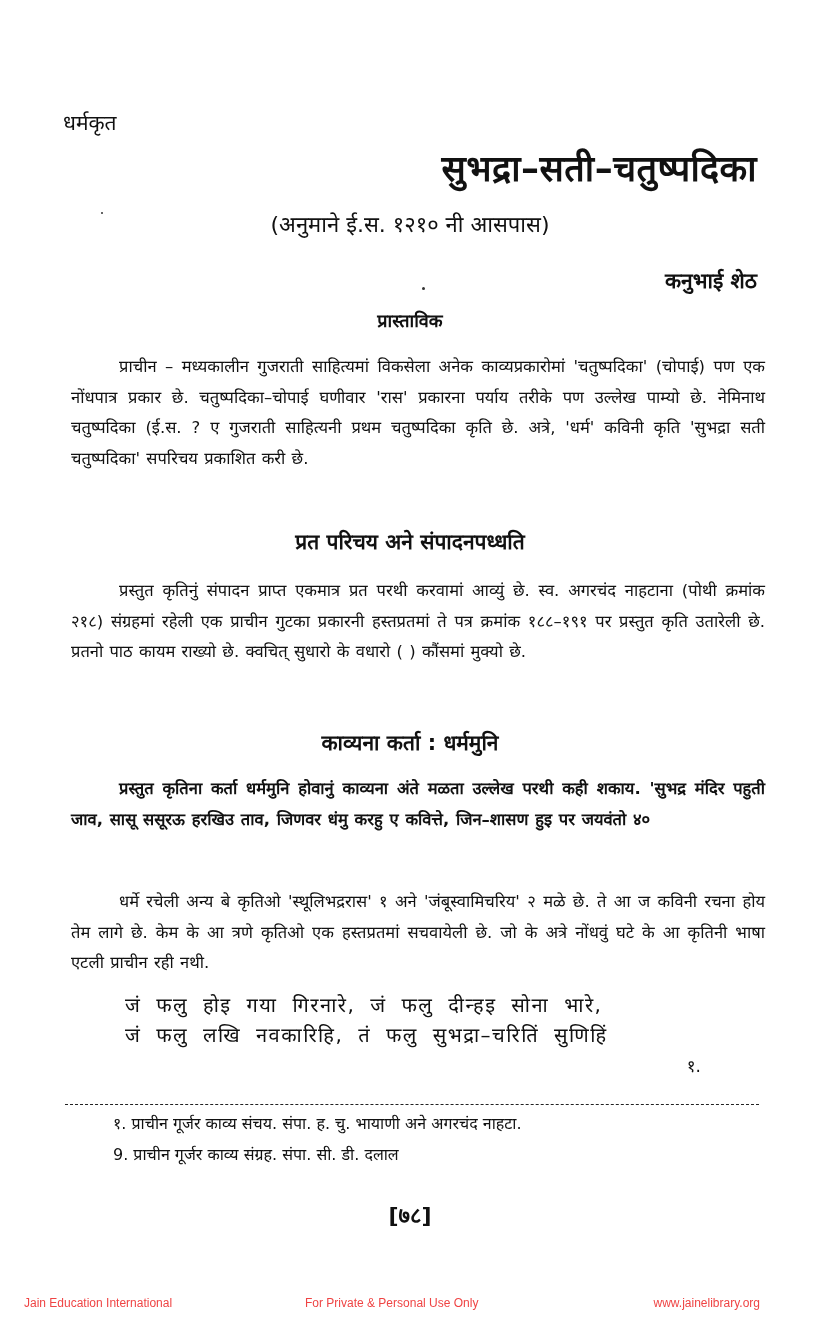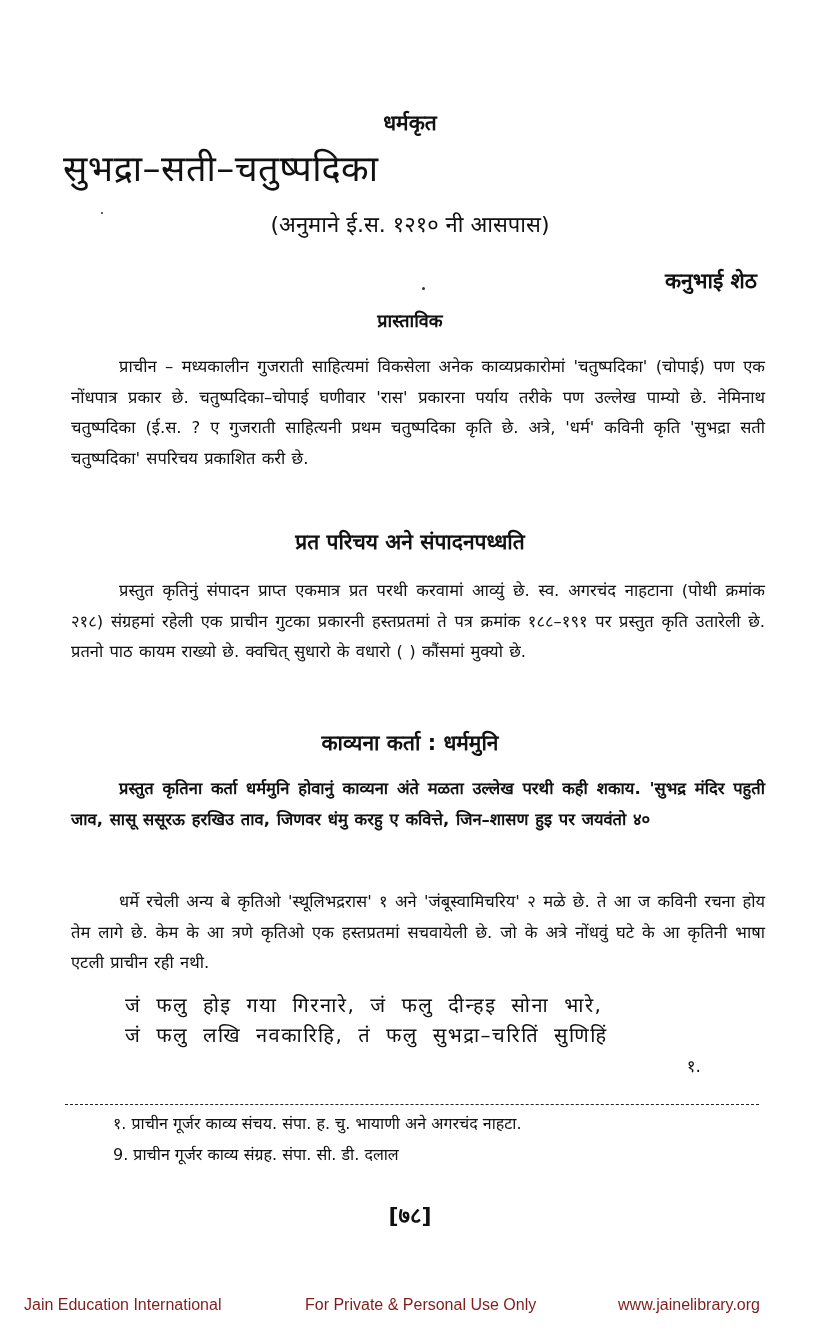--- a/index.html
+++ b/index.html
@@ -19,32 +19,32 @@
       position: absolute;
       left: 63px;
       top: 0;
       width: 694px;
     }
     .kicker {
       position: absolute;
       top: 108px;
       left: 0;
       width: 694px;
-      text-align: center;
+      text-align: left;
       font-size: 21px;
-      font-weight: bold;
+      font-weight: normal;
     }
     .title {
       position: absolute;
       top: 143px;
       left: 0;
       width: 694px;
-      text-align: left;
+      text-align: right;
       font-size: 36px;
-      font-weight: normal;
+      font-weight: bold;
       letter-spacing: 0.5px;
     }
     .subtitle {
       position: absolute;
       top: 208px;
       left: 0;
       width: 694px;
       text-align: center;
       font-size: 22px;
     }
@@ -132,22 +132,22 @@
       font-size: 22px;
       font-weight: bold;
     }
     .footer {
       position: absolute;
       top: 1296px;
       left: 0;
       width: 784px;
       height: 24px;
       font-family: "Liberation Sans", sans-serif;
-      font-size: 16px;
-      color: #7f1d1d;
+      font-size: 12px;
+      color: #ef4444;
     }
     .footer span { position: absolute; top: 0; white-space: nowrap; }
     .f-left { left: 24px; }
     .f-mid { left: 305px; }
     .f-right { right: 24px; }
   </style>
 </head>
 <body>
 
 <div class="page">

